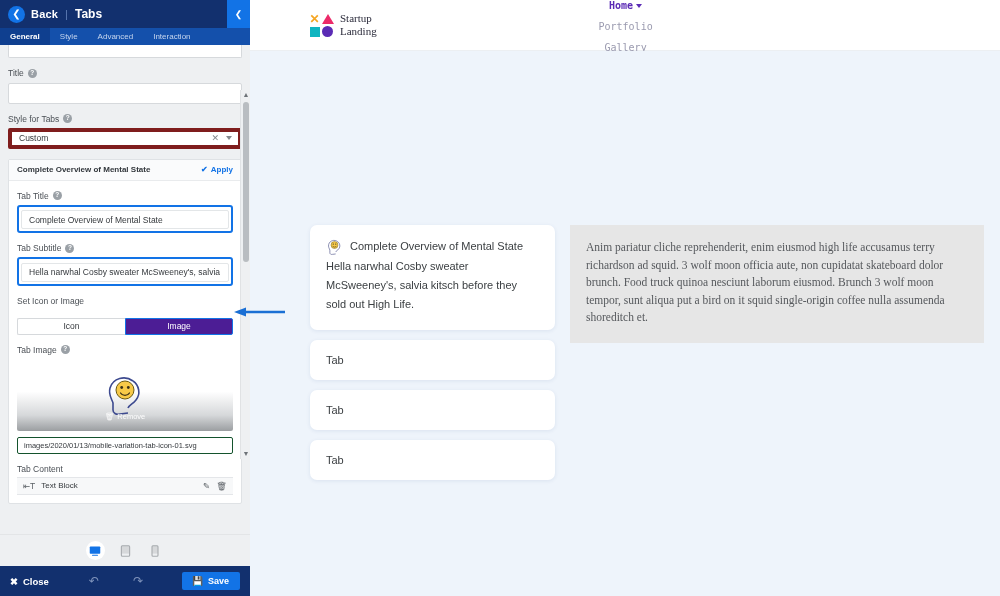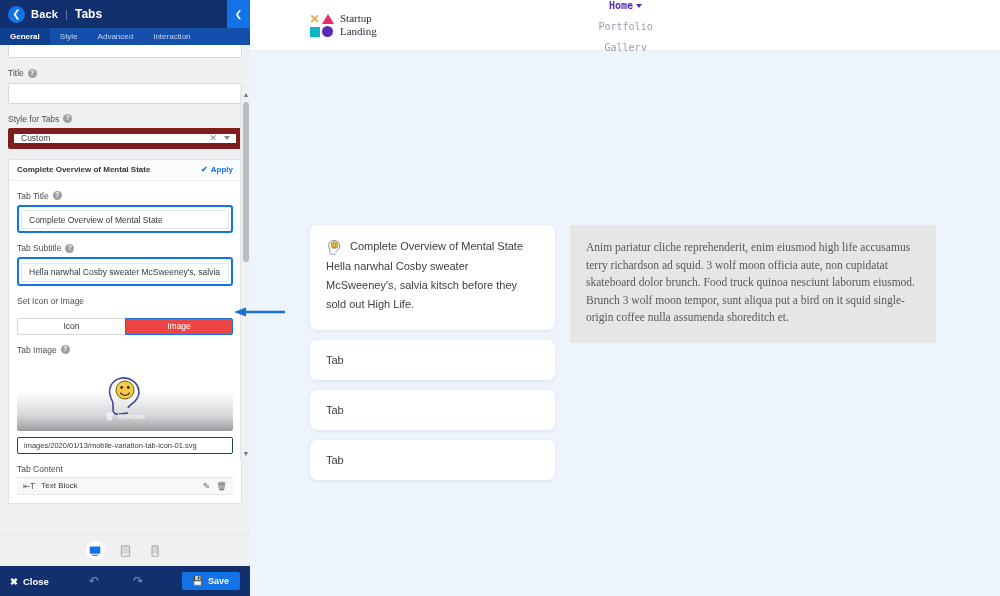--- a/index.html
+++ b/index.html
@@ -84,21 +84,21 @@
     font-weight: bold; line-height: 1;
   }
   .txt-input {
     width: 100%; height: 21px; background: #fff;
     border: 1px solid #d6d9dc; border-radius: 2px;
     font-size: 8.5px; color: #35393d; padding: 0 7px;
     font-family: "Liberation Sans", sans-serif;
   }
   .select-box {
     width: 100%; height: 21px; background: #fff;
-    border: 6px solid #7f1d1d; border-radius: 2px;
+    border: 4px solid #7f1d1d; border-radius: 2px;
     display: flex; align-items: center; padding: 0 6px 0 7px;
     font-size: 8.5px; color: #35393d; cursor: pointer;
   }
   .select-box .val { flex: 1 1 auto; }
   .select-x { color: #85898e; font-size: 9px; margin-right: 7px; cursor: pointer; }
   .select-caret {
     width: 0; height: 0; border-left: 3.5px solid transparent;
     border-right: 3.5px solid transparent; border-top: 4px solid #85898e;
     cursor: pointer;
   }
@@ -128,21 +128,21 @@
 
   .toggle-wrap { display: flex; margin-top: 12px; justify-content: space-between; }
   .toggle-half {
     flex: 1 1 50%; height: 17px;
     display: flex; align-items: center; justify-content: center;
     font-size: 8.5px; border: 1px solid #d6d9dc; cursor: pointer;
     background: #fff; color: #35393d;
   }
   .toggle-half:first-child { border-radius: 2px 0 0 2px; border-right: none; }
   .toggle-half:last-child  { border-radius: 0 2px 2px 0; }
-  .toggle-half.on { background: #ef4444; border-color: #1273e6; color: #fff; }
+  .toggle-half.on { background: #4c1d95; border-color: #1273e6; color: #fff; }
 
   .img-preview {
     margin-top: 4px; height: 72px; position: relative;
     background: linear-gradient(to bottom, #ffffff 0%, #ffffff 45%, #d6d8da 78%, #9b9ea1 100%);
     border-radius: 2px; overflow: hidden;
     display: flex; align-items: center; justify-content: center;
   }
   .remove-bar {
     position: absolute; left: 0; right: 0; bottom: 10px;
     display: flex; align-items: center; justify-content: center;
@@ -262,21 +262,21 @@
     box-shadow: 0 1px 4px rgba(20,60,120,.09);
     margin-bottom: 10px; padding: 14px 16px;
   }
   .tab-card.active { padding: 13px 16px 16px; }
   .tc-title-row { display: flex; align-items: flex-start; gap: 7px; }
   .tc-title { font-size: 11px; color: #3c4043; line-height: 16px; }
   .tc-sub { font-size: 11px; color: #3c4043; line-height: 19px; margin-top: 1px; }
   .tc-plain { font-size: 11px; color: #3c4043; }
 
   .content-panel {
-    position: absolute; left: 320px; top: 174px; width: 366px;
+    position: absolute; left: 320px; top: 174px; width: 414px;
     background: #e6e6e6; padding: 14px 16px 16px;
   }
   .cp-text {
     font-family: "Liberation Serif", serif; font-size: 11.5px;
     color: #55585c; line-height: 17.5px; text-align: left;
   }
 
   
   .arrow-anno {
     position: absolute; left: 232px; top: 307px;

